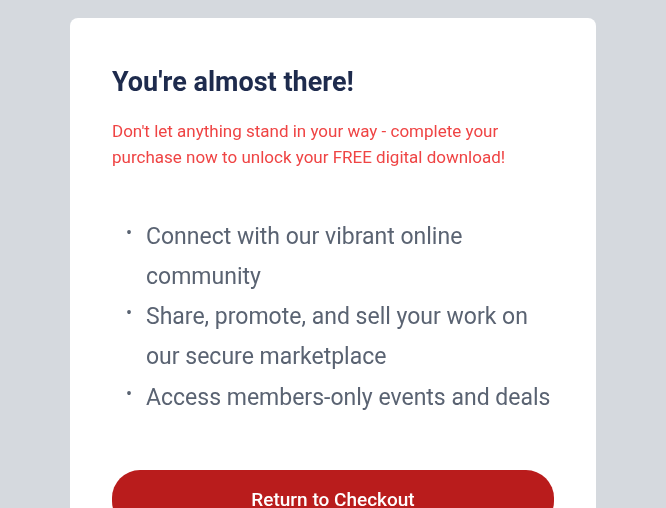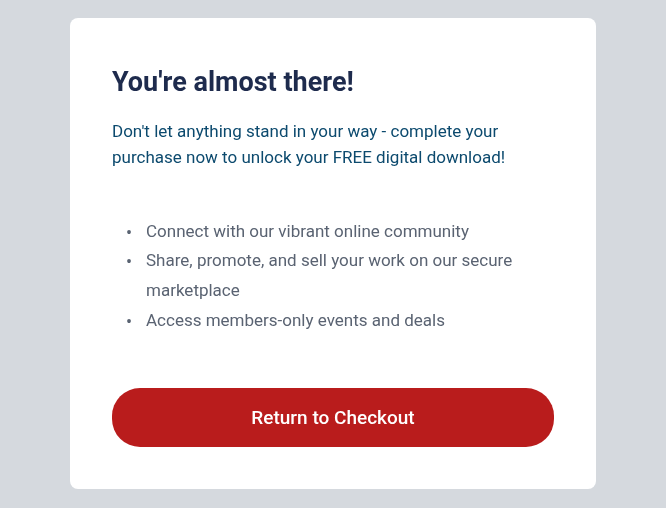--- a/index.html
+++ b/index.html
@@ -23,33 +23,33 @@
       width: 526px;
       padding: 48px 42px 42px 42px;
     }
     .title {
       color: #1e2b4d;
       font-size: 27px;
       font-weight: 700;
       margin-bottom: 20px;
     }
     .subtitle {
-      color: #0c4a6e;
+      color: #ef4444;
       font-size: 17px;
       line-height: 1.55;
       margin-bottom: 46px;
     }
     .benefits {
       list-style: none;
       margin-left: 14px;
       margin-bottom: 52px;
     }
     .benefits li {
       color: #5a6372;
-      font-size: 17px;
+      font-size: 23px;
       line-height: 1.75;
       position: relative;
       padding-left: 20px;
     }
     .benefits li::before {
       content: "•";
       position: absolute;
       left: 0;
       color: #5a6372;
       font-size: 18px;

